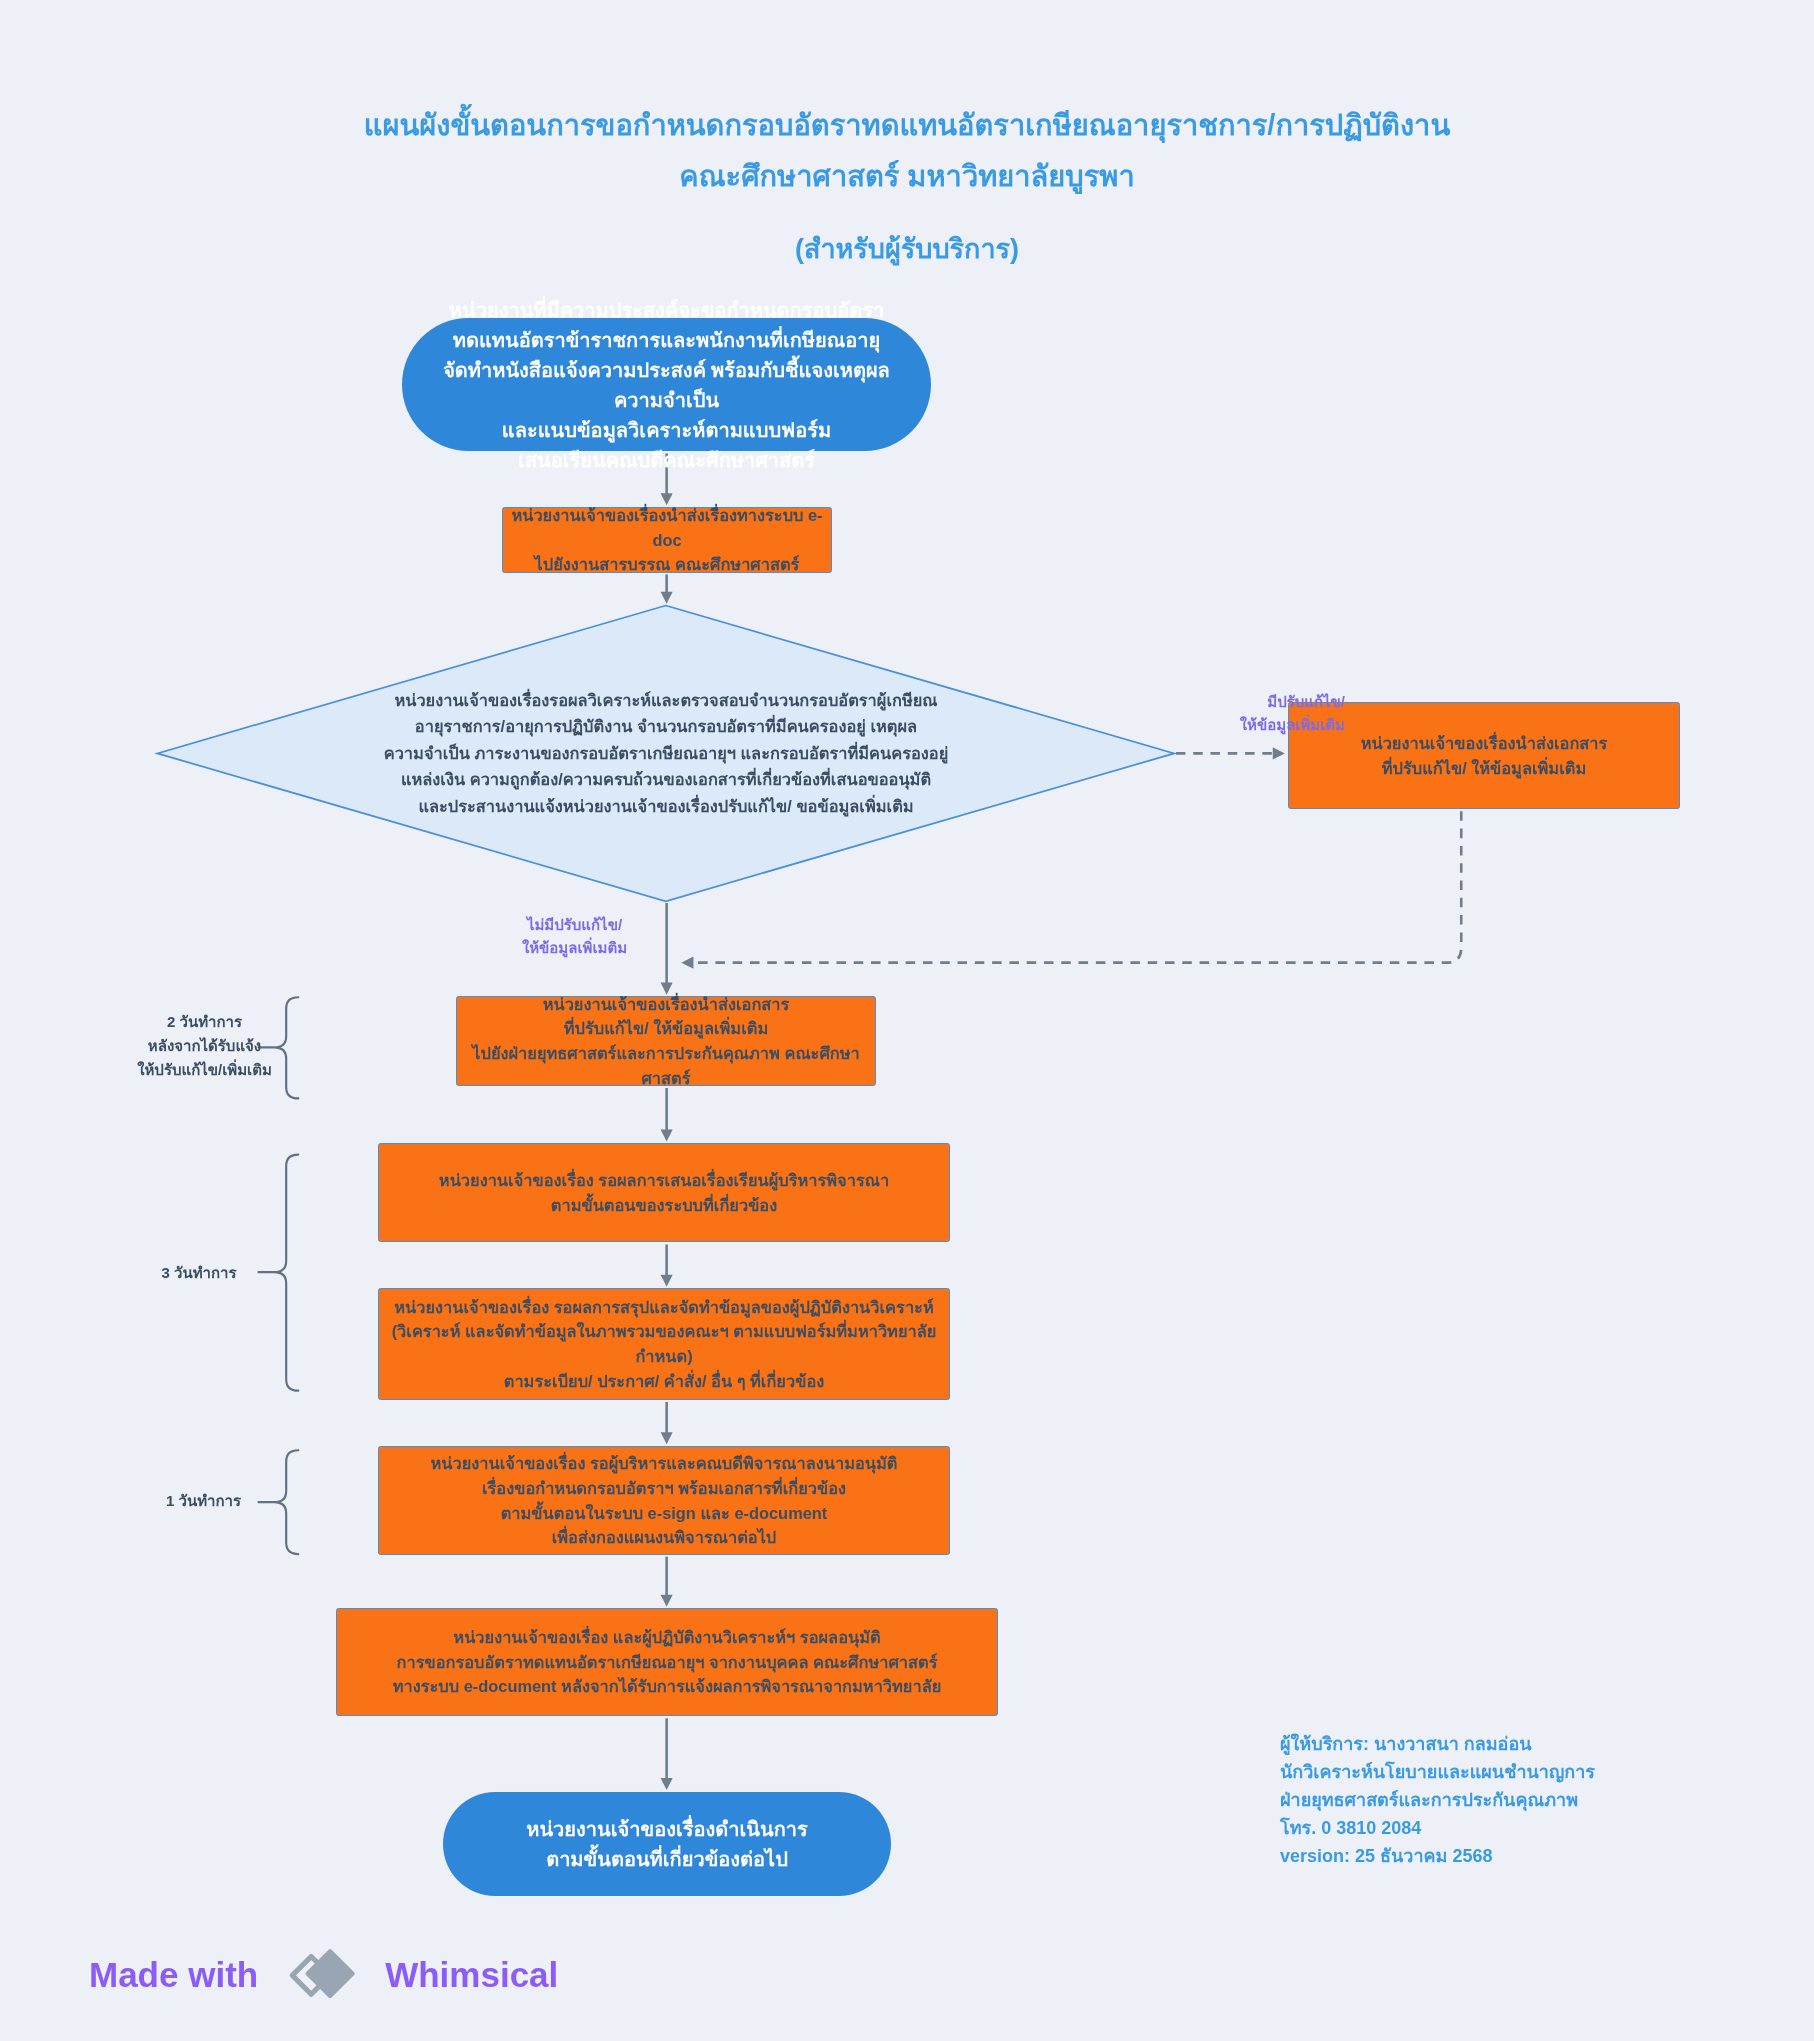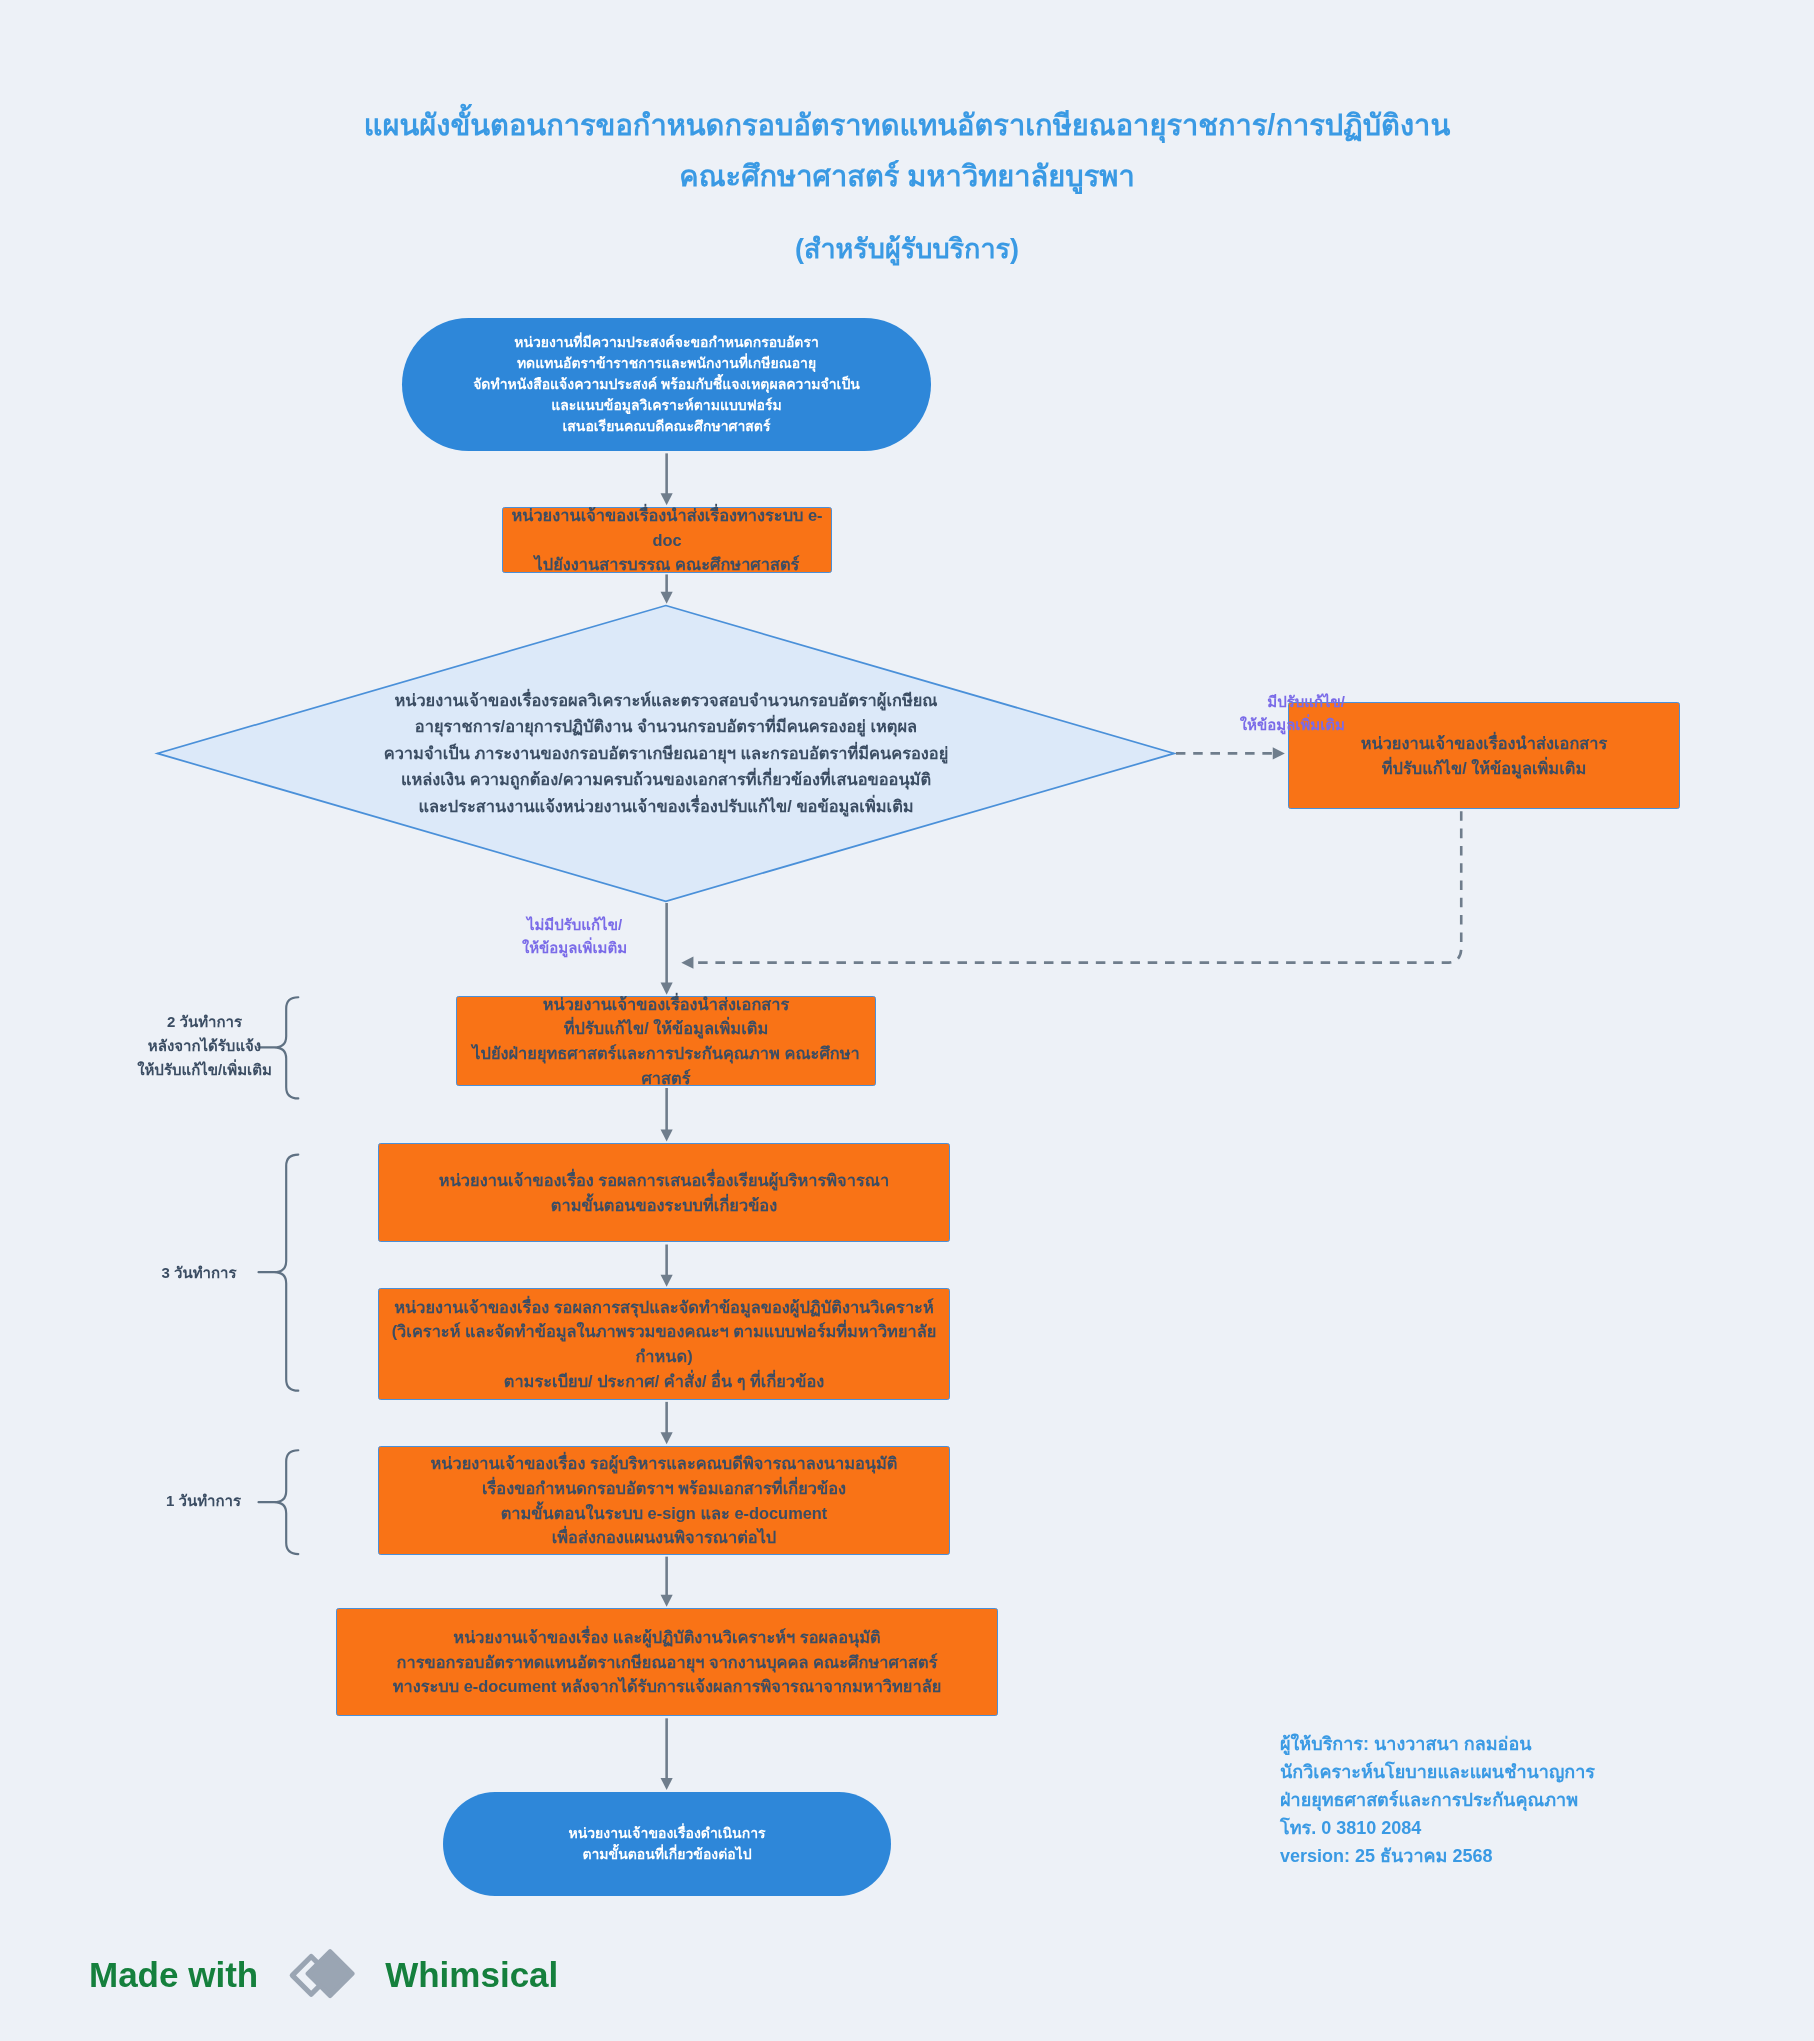--- a/index.html
+++ b/index.html
@@ -17,21 +17,21 @@
   }
   .t1{top:102px;font-size:29px;}
   .t2{top:153px;font-size:29px;}
   .t3{top:227px;font-size:27px;}
   
   .node{
     position:absolute;display:flex;align-items:center;justify-content:center;
     text-align:center;white-space:pre-line;box-sizing:border-box;
   }
   .pill{
-    background:#2E87D9;color:#FFFFFF;font-weight:700;font-size:14px;line-height:1.5;
+    background:#2E87D9;color:#FFFFFF;font-weight:700;font-size:20px;line-height:1.5;font-family:Liberation Serif, serif;
   }
   .box{
     background:#f97316;border:1.7px solid #4A90D9;border-radius:2.6px;
     color:#3B4D63;font-weight:600;font-size:16.4px;line-height:1.5;
   }
   .start{left:402px;top:318px;width:529px;height:133px;border-radius:67px;padding:0 26px;}
   .send-edoc{left:502px;top:507px;width:330px;height:66px;}
   .decision-label{
     position:absolute;left:320px;top:605px;width:692px;height:296px;
     display:flex;align-items:center;justify-content:center;text-align:center;
@@ -63,21 +63,21 @@
   .wires{position:absolute;left:0;top:0;pointer-events:none;}
   
   .contact{
     position:absolute;left:1280px;top:1731px;width:372px;
     color:#3A9AE4;font-size:18px;line-height:1.55;font-weight:600;
   }
   .contact .bold{font-weight:700;}
   
   .badge{
     position:absolute;left:89px;top:1947px;display:flex;align-items:center;gap:30px;
-    color:#15803d;font-weight:700;font-size:35px;cursor:pointer;
+    color:#8b5cf6;font-weight:700;font-size:35px;cursor:pointer;
   }
 </style>
 </head>
 <body>
 
 <div class="canvas">
 
   <div class="title-line t1">แผนผังขั้นตอนการขอกำหนดกรอบอัตราทดแทนอัตราเกษียณอายุราชการ/การปฏิบัติงาน</div>
   <div class="title-line t2">คณะศึกษาศาสตร์ มหาวิทยาลัยบูรพา</div>
   <div class="title-line t3">(สำหรับผู้รับบริการ)</div>

